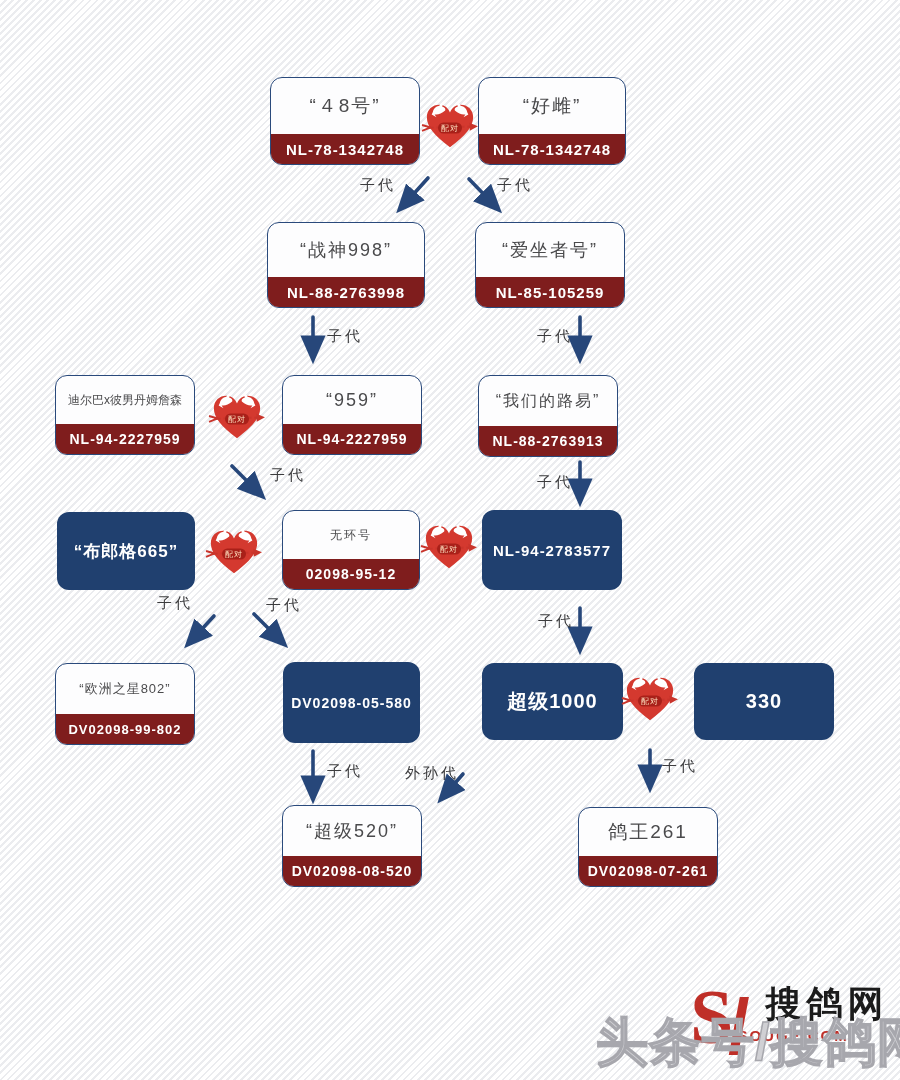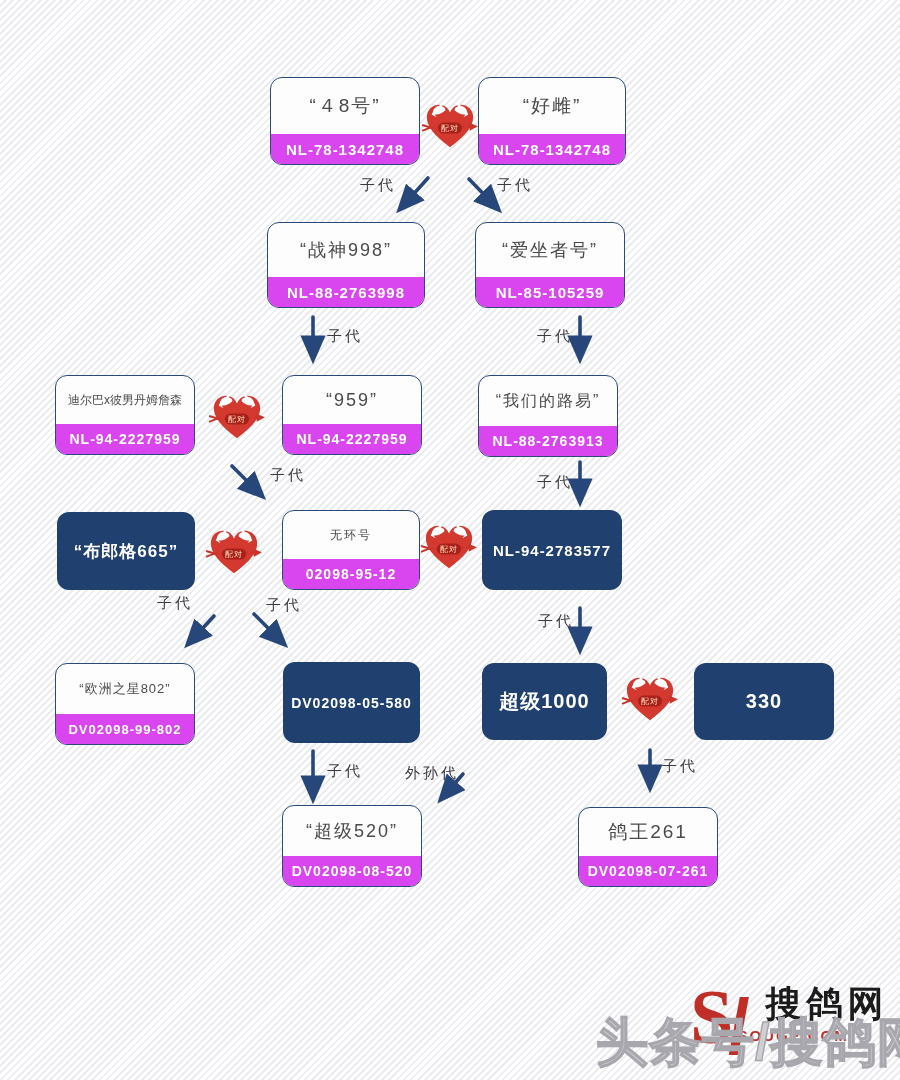--- a/index.html
+++ b/index.html
@@ -13,21 +13,21 @@
   }
   #canvas{position:absolute;left:0;top:0;width:900px;height:1080px;}
   #edges{position:absolute;left:0;top:0;z-index:1;pointer-events:none;}
 
   
   .node{position:absolute;z-index:2;border-radius:12px;display:flex;flex-direction:column;
         box-sizing:border-box;overflow:hidden;}
   .node.split{background:#fdfdfe;border:1.5px solid #2a4a7c;}
   .node.split .name{flex:1;display:flex;align-items:center;justify-content:center;
         color:#4a4a4c;font-size:18px;letter-spacing:2px;padding:0 4px;text-align:center;}
-  .node.split .band{height:30px;flex:0 0 30px;background:#d946ef;color:#fff;
+  .node.split .band{height:30px;flex:0 0 30px;background:#7f1d1d;color:#fff;
         display:flex;align-items:center;justify-content:center;
         font-size:15px;letter-spacing:1px;font-weight:bold;}
   .node.solid{background:#20406f;align-items:center;justify-content:center;}
   .node.solid .solid-text{color:#fff;font-size:18px;letter-spacing:1px;font-weight:bold;
         display:flex;align-items:center;justify-content:center;width:100%;height:100%;text-align:center;}
 
   
   .edge-label{position:absolute;z-index:2;color:#3c3c3e;font-size:15px;letter-spacing:3px;white-space:nowrap;}
 
   
@@ -166,21 +166,21 @@
   <span class="edge-label" style="left:266px;top:596px">子代</span>
   <span class="edge-label" style="left:538px;top:612px">子代</span>
 
   <div class="node split" style="left:55px;top:663px;width:140px;height:82px">
     <div class="name" style="font-size:13px;letter-spacing:1px">“欧洲之星802”</div>
     <div class="band" style="font-size:13px">DV02098-99-802</div>
   </div>
   <div class="node solid" style="left:283px;top:662px;width:137px;height:81px">
     <div class="solid-text" style="font-size:14px">DV02098-05-580</div>
   </div>
-  <div class="node solid" style="left:482px;top:663px;width:125px;height:77px">
+  <div class="node solid" style="left:482px;top:663px;width:141px;height:77px">
     <div class="solid-text" style="font-size:20px">超级1000</div>
   </div>
   <div class="heart" style="left:621px;top:672px">
     <svg viewBox="0 0 60 56">
         <use href="#heartpair"></use>
       </svg>
     <span class="pair">配对</span>
   </div>
   <div class="node solid" style="left:694px;top:663px;width:140px;height:77px">
     <div class="solid-text" style="font-size:20px">330</div>

